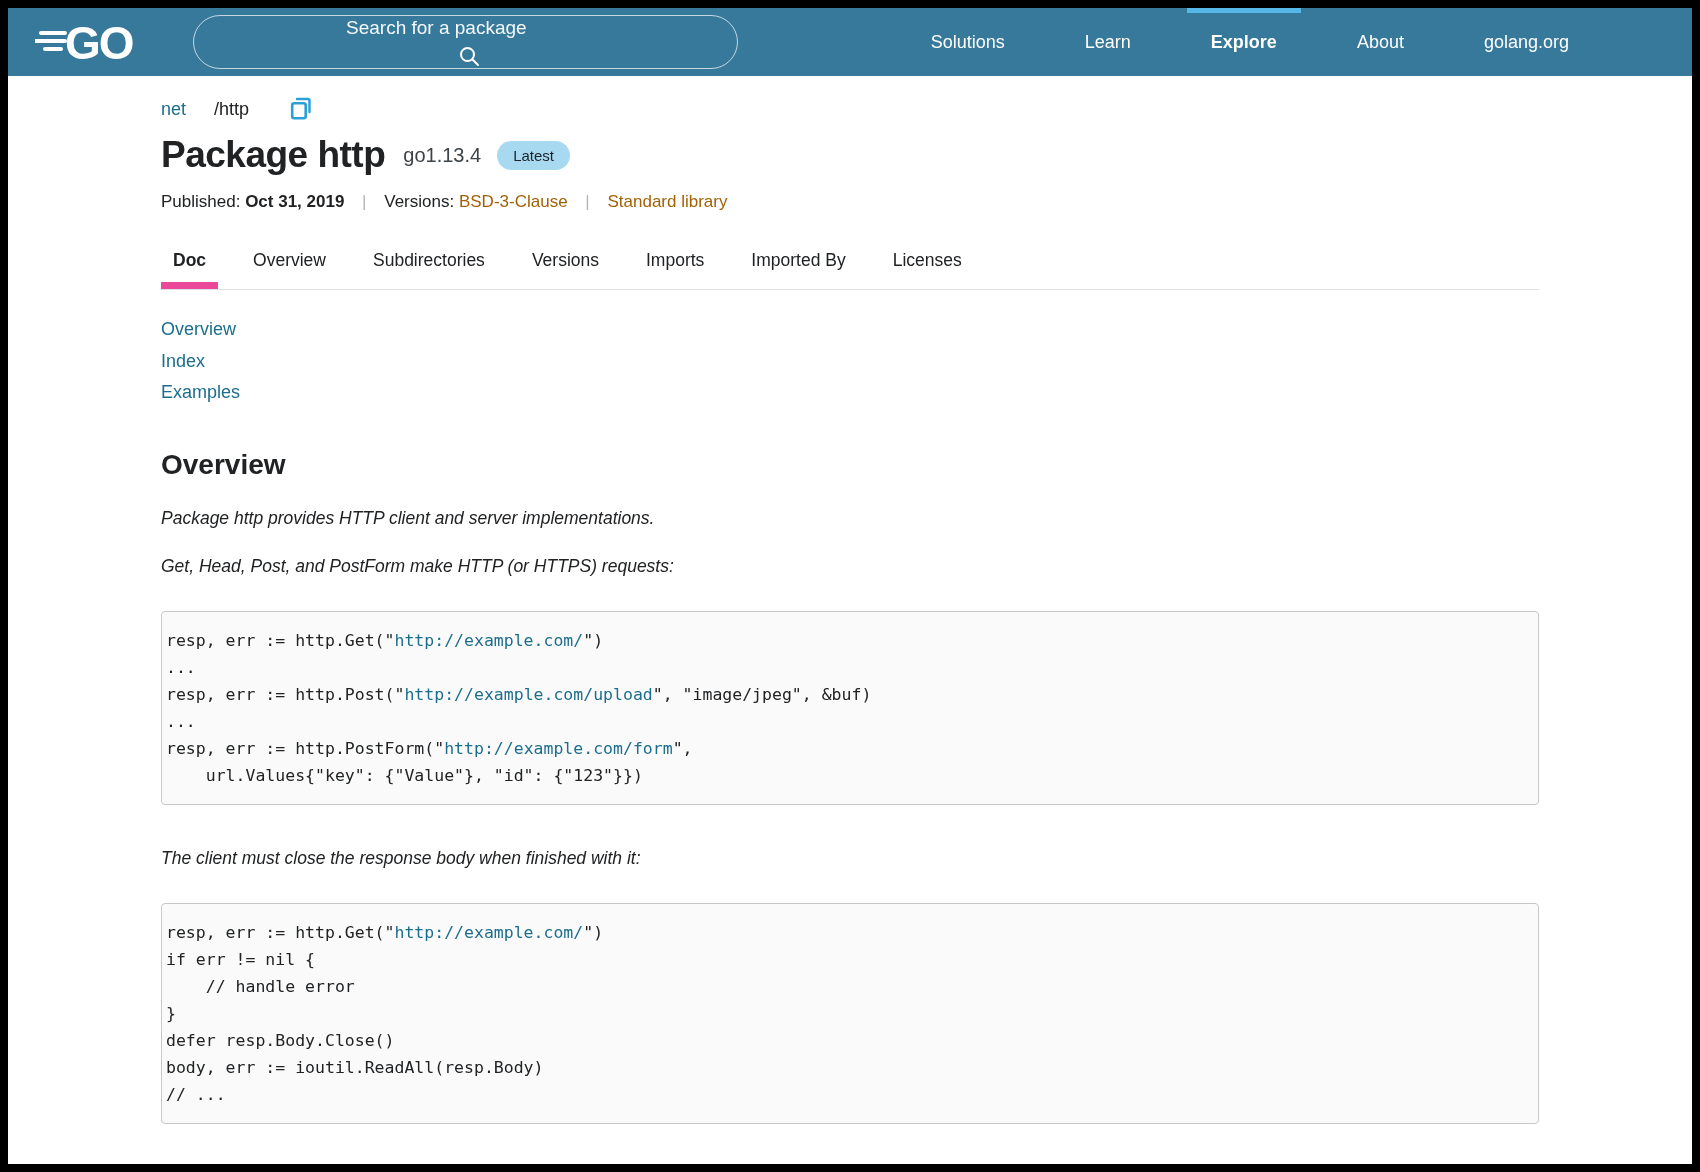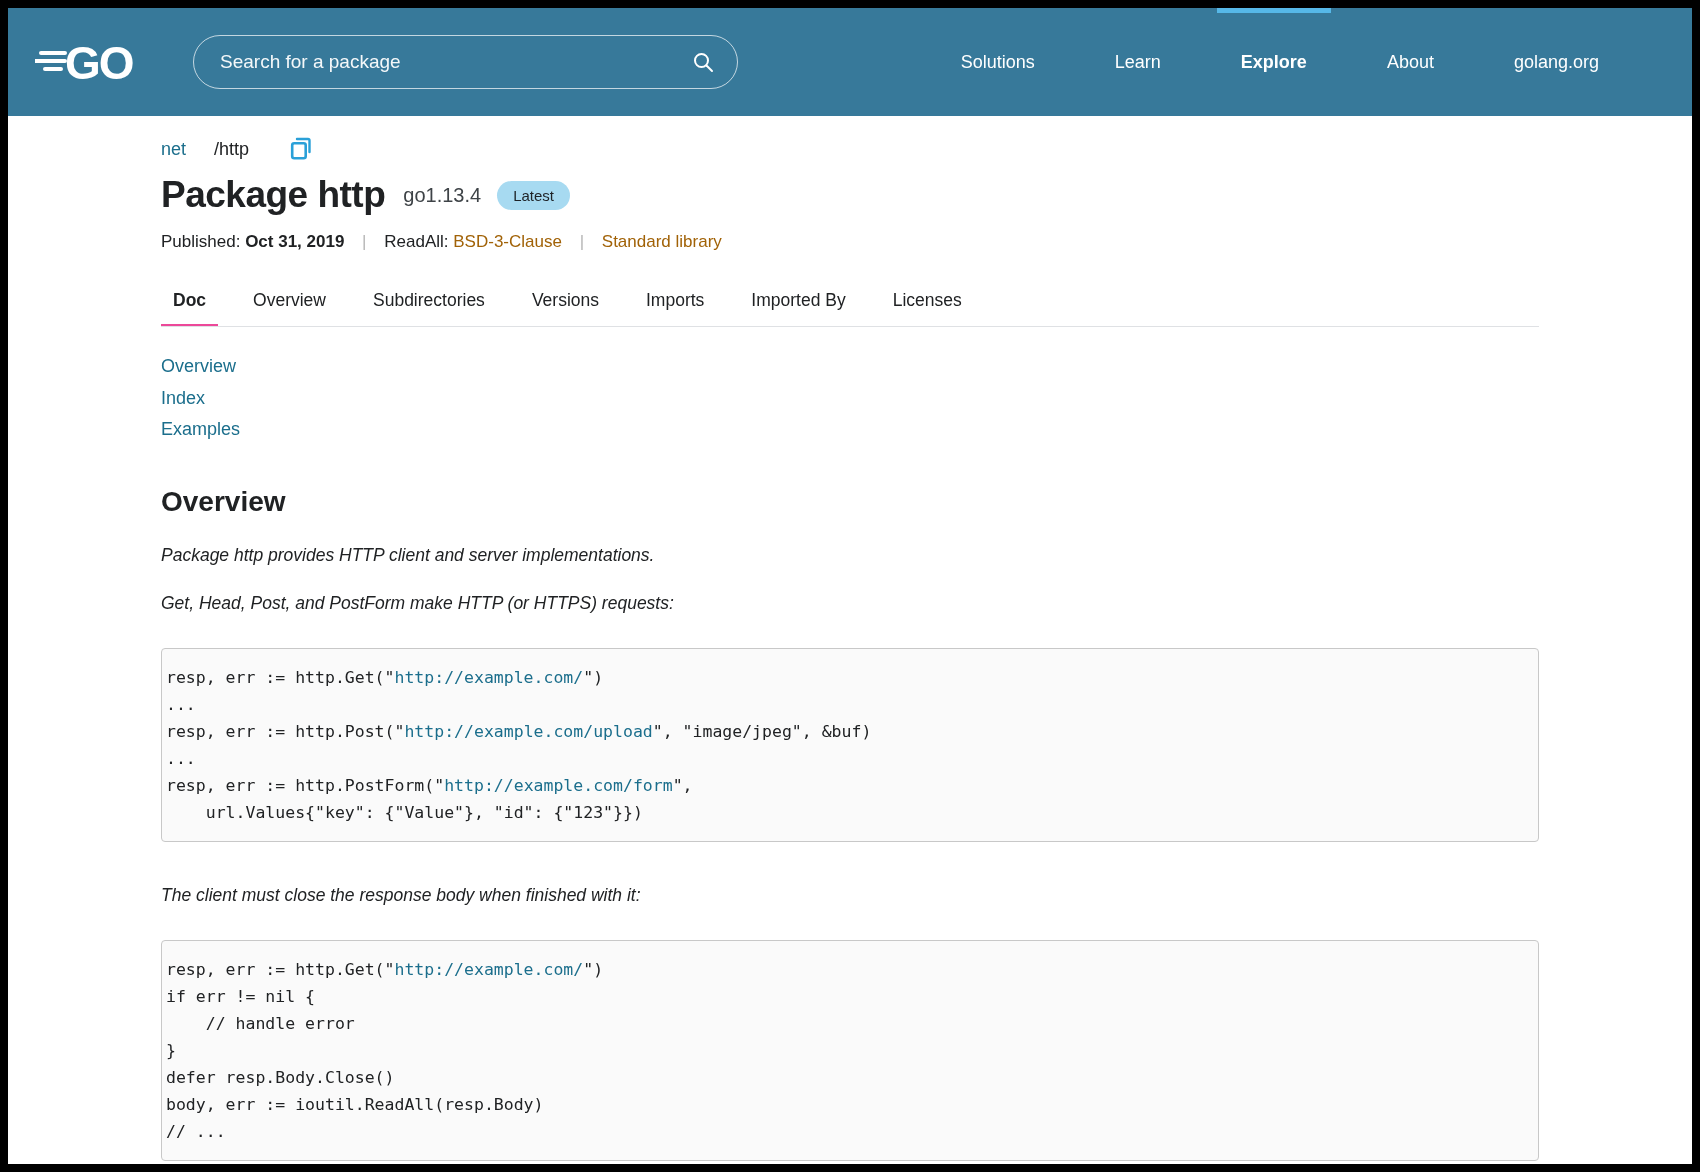--- a/index.html
+++ b/index.html
@@ -8,40 +8,41 @@
     font-family: "Liberation Sans", sans-serif;
     background: #ffffff;
     border: 8px solid #000000;
     min-height: 1172px;
     color: #202224;
   }
 
   
   .site-header {
     background: #37799A;
-    height: 108px;
+    height: 68px;
     display: flex;
     align-items: stretch;
-    padding: 0 69px 0 27px;
+    padding: 0 99px 0 27px;
   }
   .logo-wrap {
     display: flex;
     align-items: center;
     cursor: pointer;
   }
   .search-box {
     width: 545px;
     height: 54px;
     margin-left: 50px;
     align-self: center;
     border: 1px solid rgba(255,255,255,0.7);
     border-radius: 27px;
     display: flex;
     align-items: center;
     padding: 0 18px 0 24px;
+    flex-direction: column;
   }
   .search-box input {
     flex: 1;
     background: transparent;
     border: none;
     outline: none;
     color: #ffffff;
     font-size: 19px;
     font-family: "Liberation Sans", sans-serif;
   }
@@ -117,21 +118,21 @@
   .tab {
     padding: 12px 12px 15px 12px;
     font-size: 17.5px;
     color: #202224;
     text-decoration: none;
     cursor: pointer;
   }
   .tab.active {
     font-weight: 700;
     padding-bottom: 11px;
-    border-bottom: 2px solid #ec4899;
+    border-bottom: 7px solid #ec4899;
   }
 
   .toc { list-style: none; margin: 24px 0 0 0; padding: 0; }
   .toc li { line-height: 31.5px; }
   .toc a { color: #1B6E8C; font-size: 18px; text-decoration: none; cursor: pointer; }
 
   h2.section-heading { margin: 40px 0 0 0; font-size: 28px; font-weight: 700; color: #202224; }
   .doc-p { margin: 26px 0 0 0; font-size: 17.5px; line-height: 22px; color: #202224; font-style: italic; }
   .doc-p.pre-gap { margin-top: 42px; }
 
@@ -199,21 +200,21 @@
   <div class="title-row">
     <h1>Package http</h1>
     <span class="version">go1.13.4</span>
     <a class="badge">Latest</a>
   </div>
 
   <div class="meta">
     <span>Published:</span>
     <b>Oct 31, 2019</b>
     <span class="sep">|</span>
-    <span>ReadAll:</span>
+    <span>Versions:</span>
     <a>BSD-3-Clause</a>
     <span class="sep">|</span>
     <a>Standard library</a>
   </div>
 
   <nav class="tabs" id="tabs">
       <a class="tab active">Doc</a>
       <a class="tab">Overview</a>
       <a class="tab">Subdirectories</a>
       <a class="tab">Versions</a>

